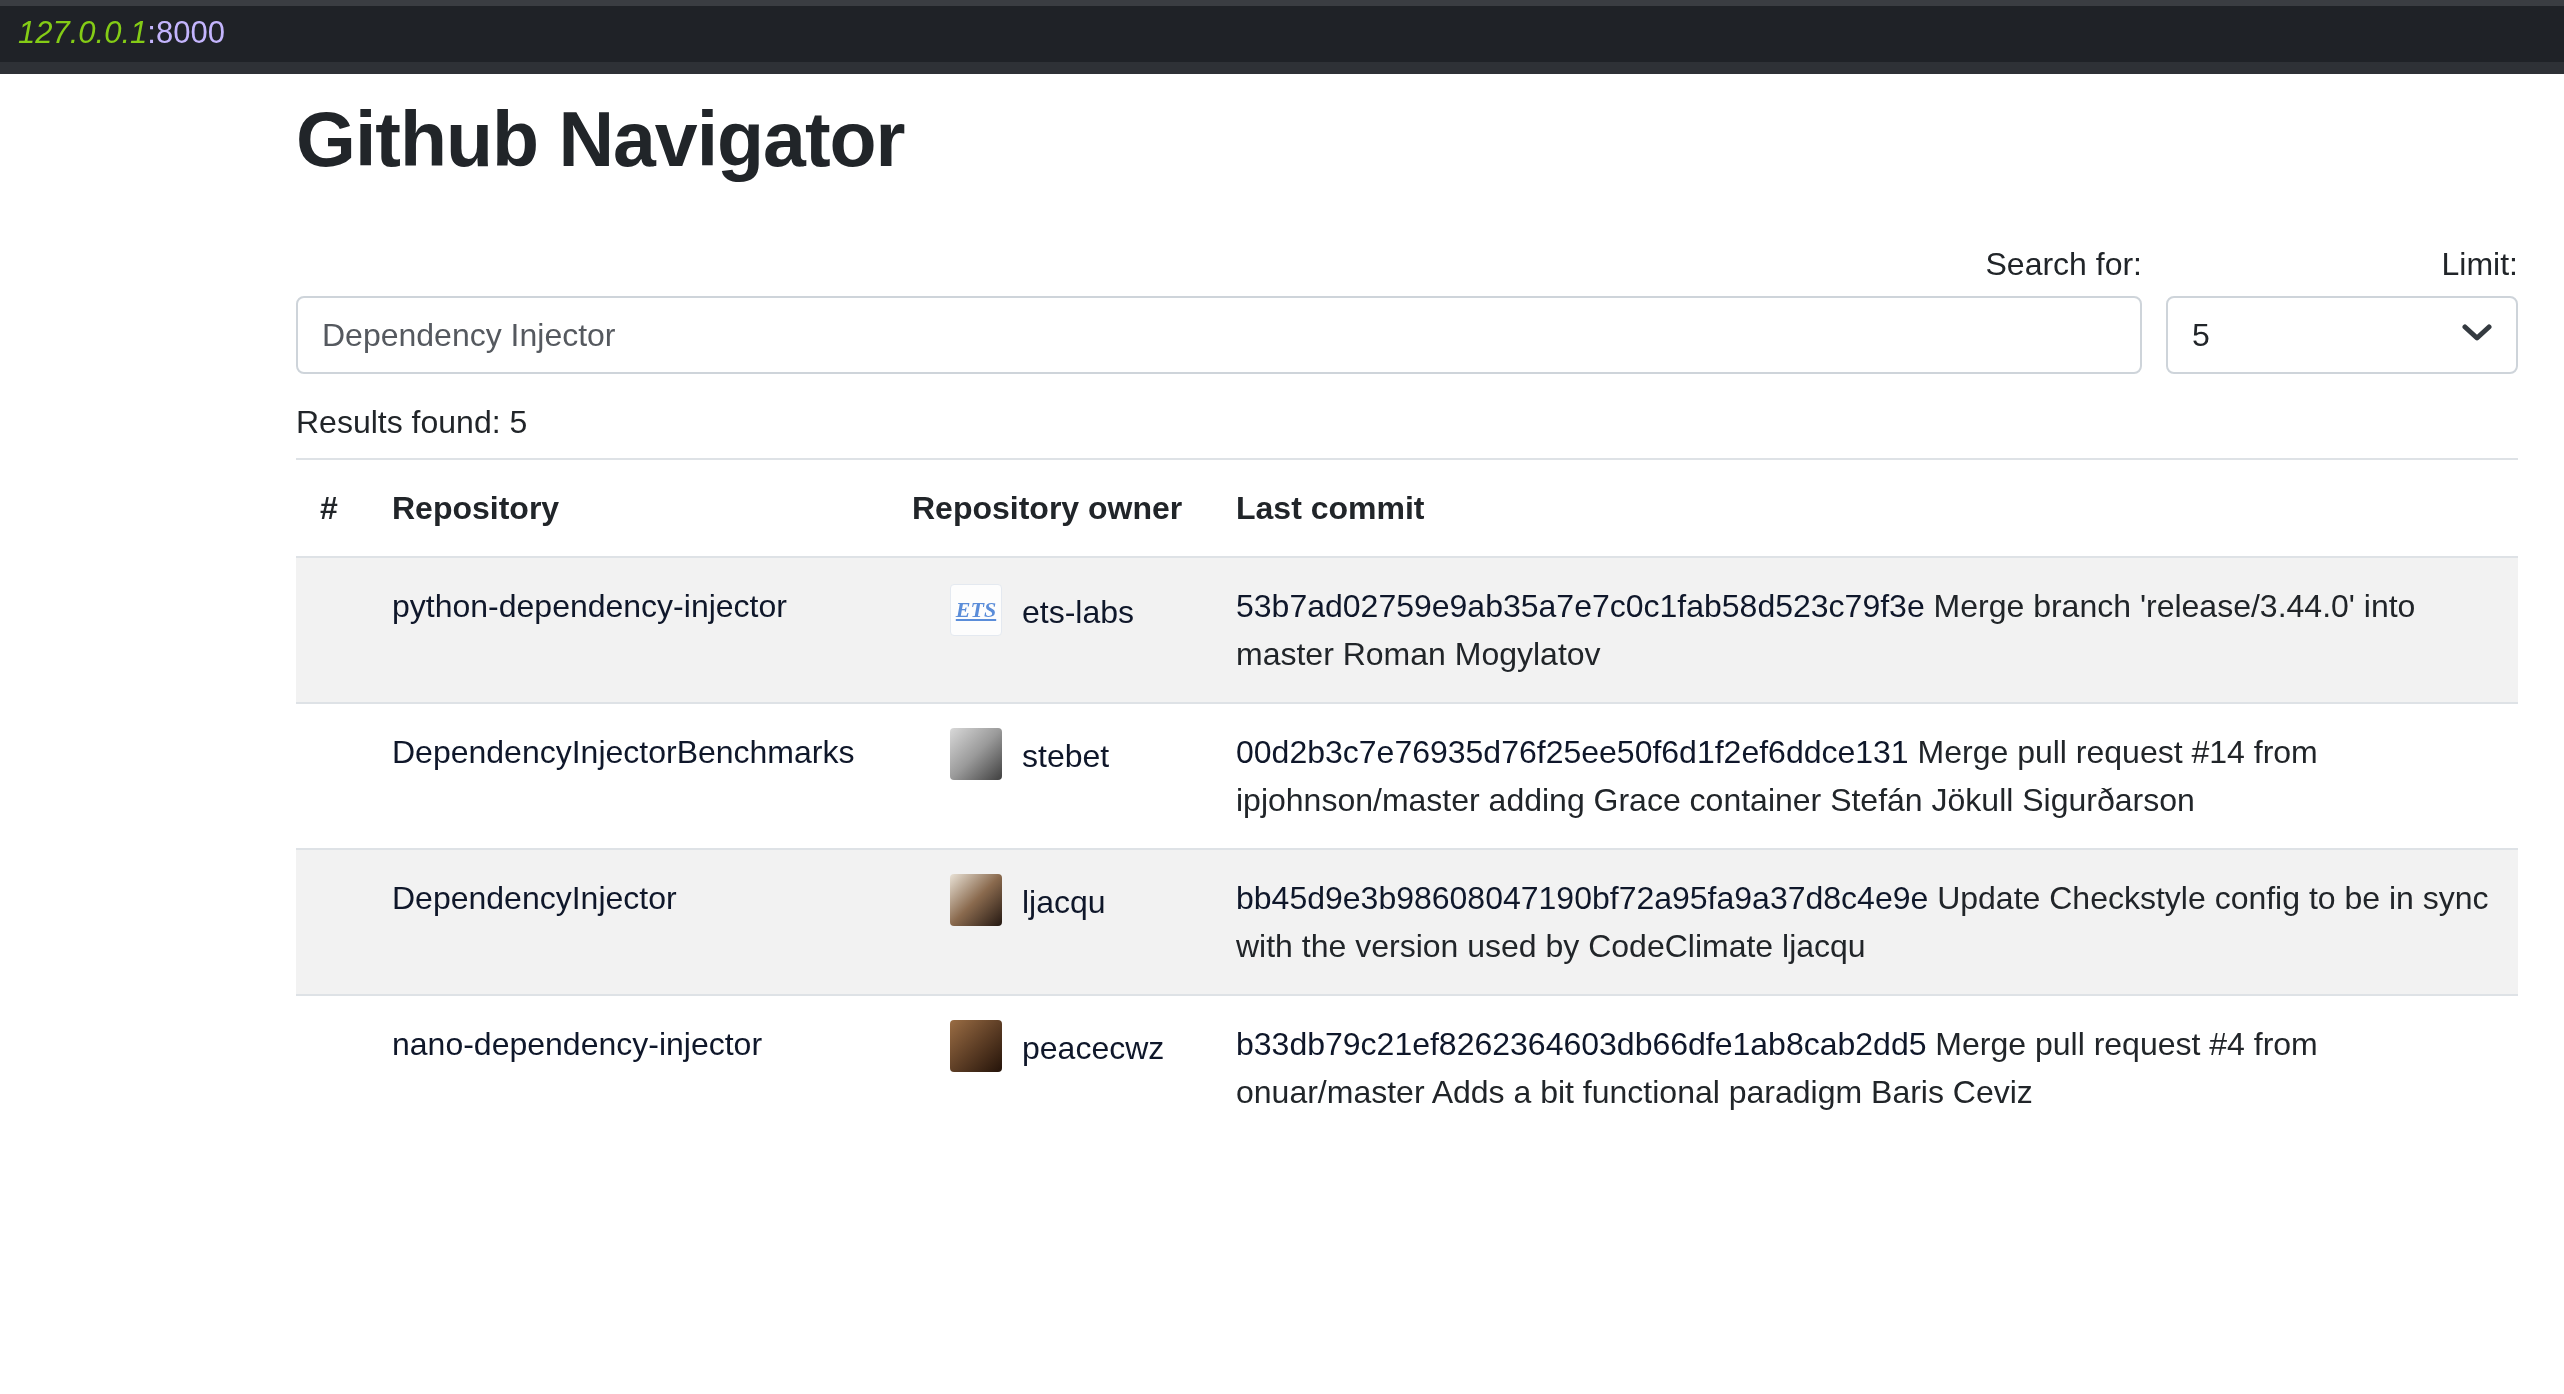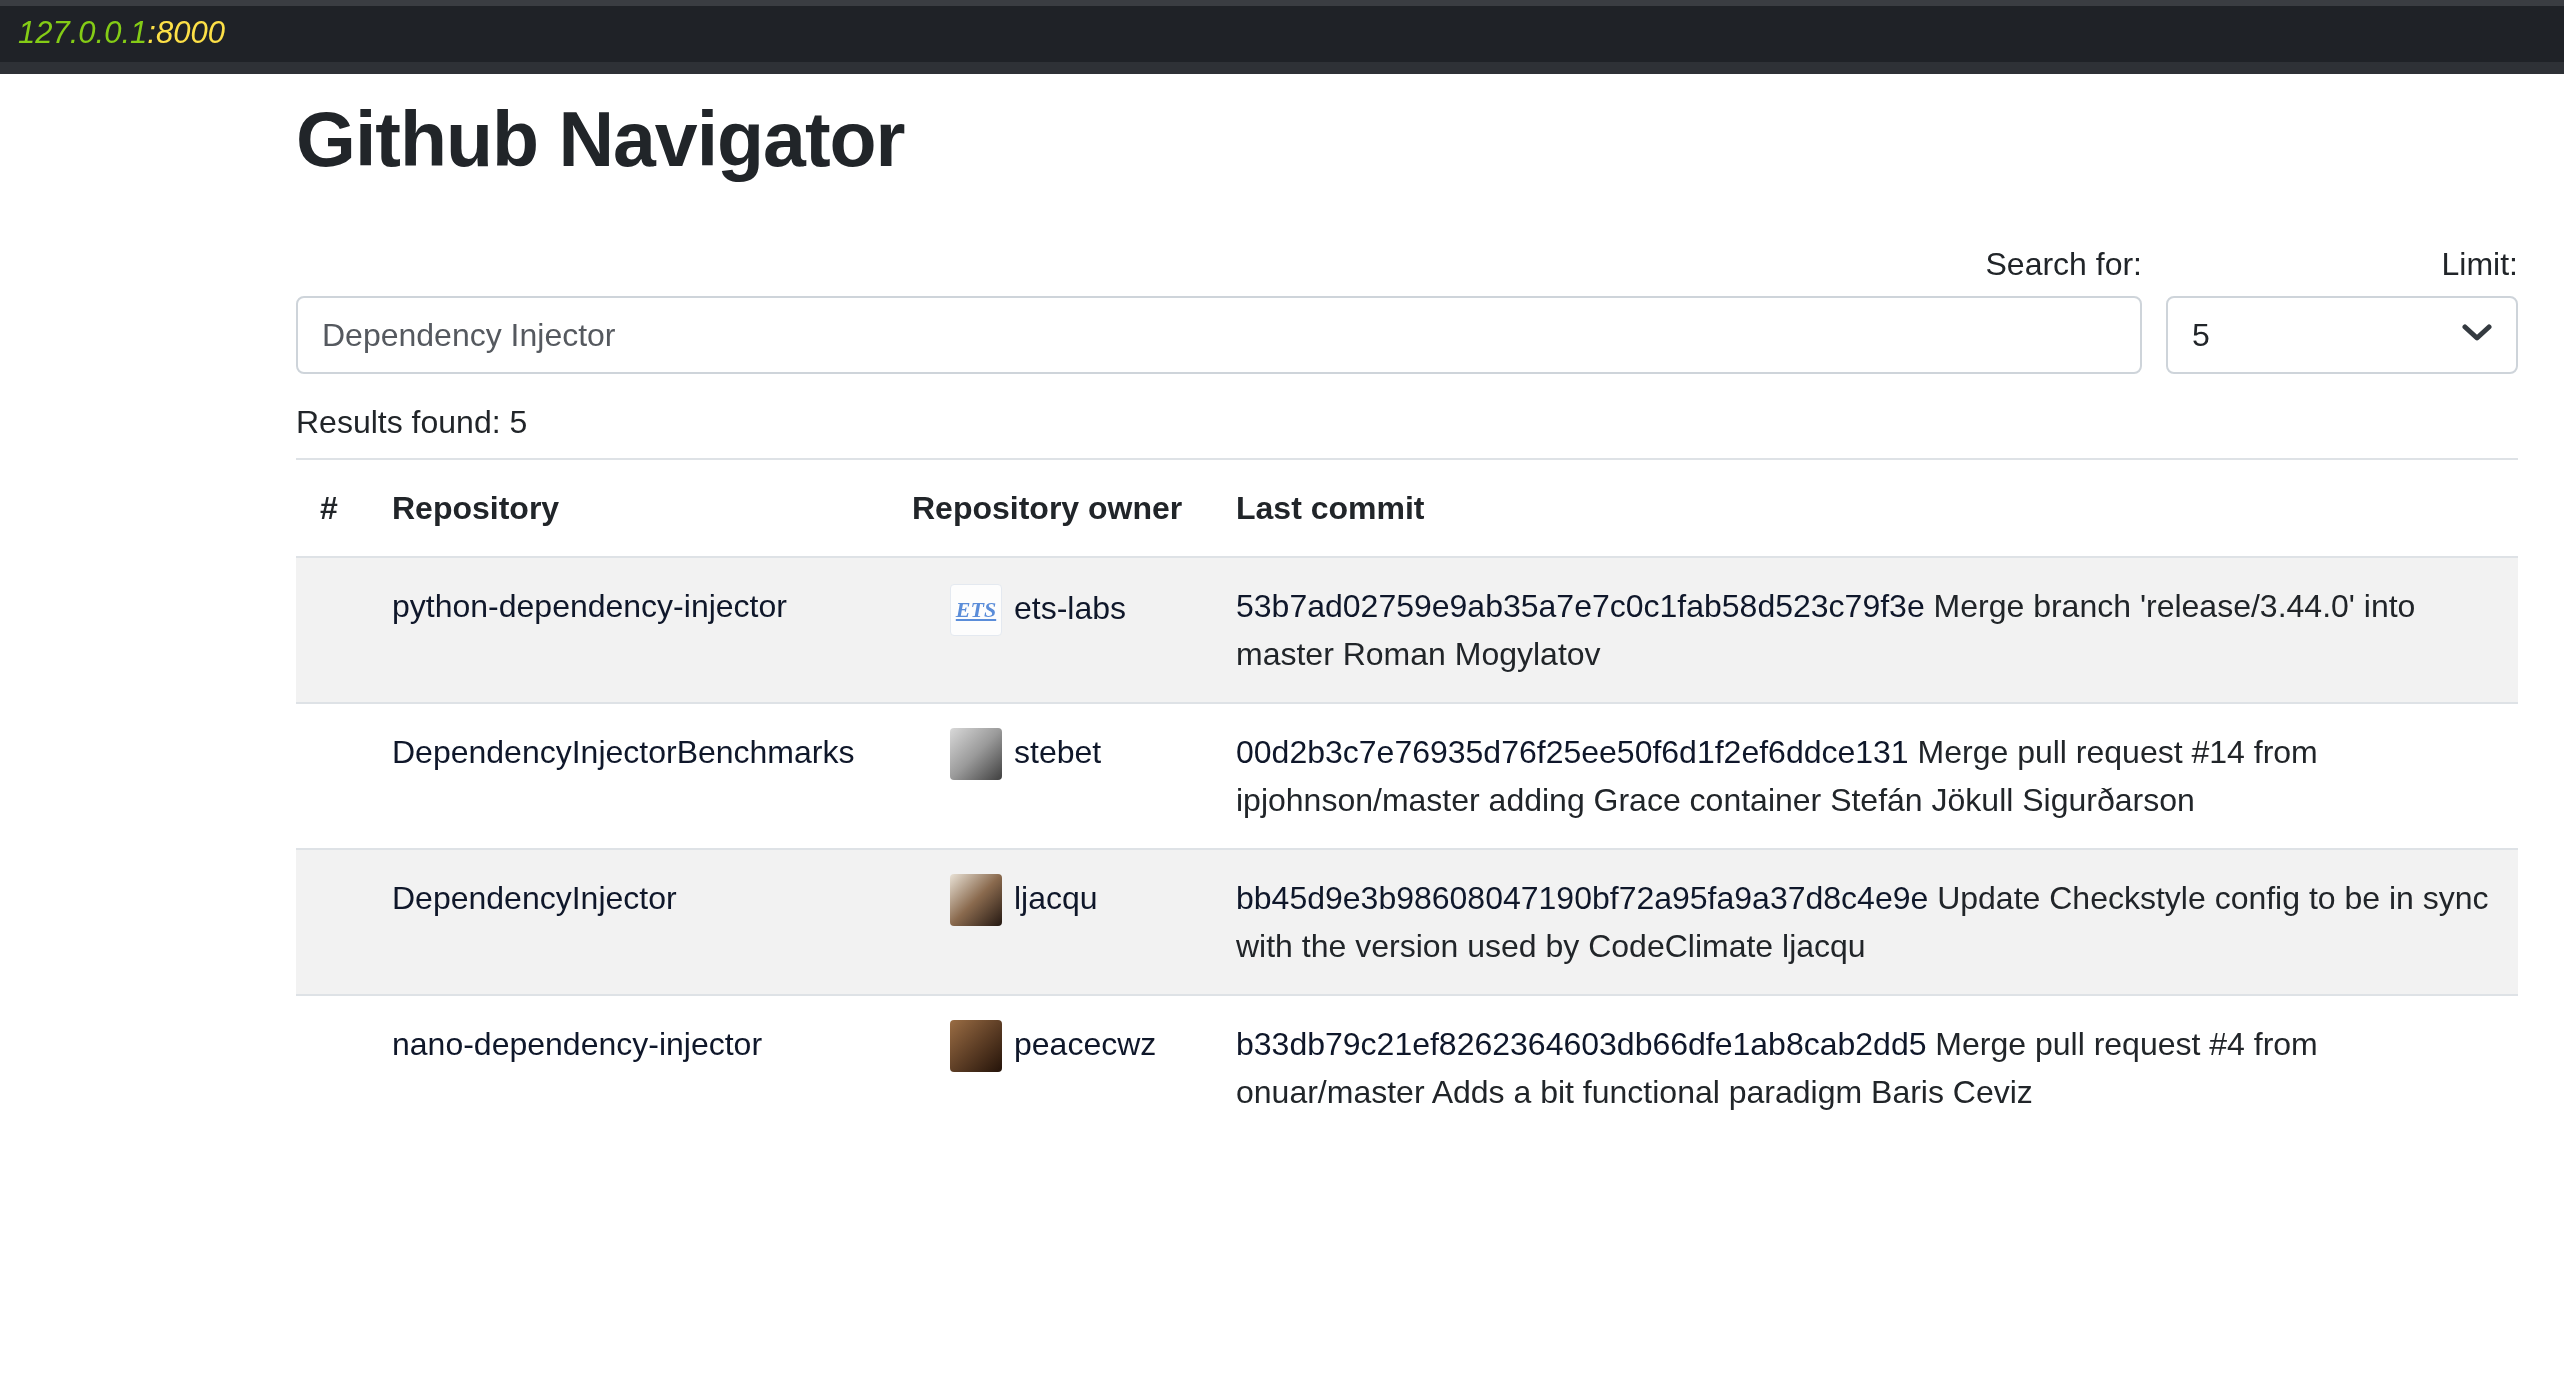--- a/index.html
+++ b/index.html
@@ -11,21 +11,21 @@
     color: #212529;
     overflow: hidden;
   }
 
   
   .browser-bar { position: relative; height: 74px; background: #1f2227; }
   .chrome-top-stripe { position: absolute; top: 0; left: 0; right: 0; height: 6px; background: #3a3d42; }
   .chrome-bottom-stripe { position: absolute; bottom: 0; left: 0; right: 0; height: 12px; background: #2e3136; }
   .address-text { position: absolute; left: 18px; top: 13px; font-size: 31px; line-height: 40px; }
   .address-host { color: #84cc16; font-style: italic; }
-  .address-port { color: #fde047; font-style: italic; }
+  .address-port { color: #c4b5fd; }
 
   
   .container { width: 2222px; margin-left: 296px; }
   h1.page-title { font-size: 77px; line-height: 90px; font-weight: 700; margin: 20px 0 0; letter-spacing: -1px; }
 
   .form-row { display: flex; gap: 24px; margin-top: 56px; }
   .search-group { flex: 1; }
   .limit-group { width: 352px; }
   .field-label { display: block; font-size: 32px; line-height: 48px; margin-bottom: 8px; text-align: right; }
 
@@ -50,21 +50,21 @@
   .results-table th, .results-table td {
     text-align: left; vertical-align: top;
     padding: 24px; font-size: 32px; line-height: 48px;
     border-top: 2px solid #dee2e6;
   }
   .results-table th { font-weight: 700; }
   .results-table tbody tr:nth-child(odd) { background: #f2f2f2; }
   a.link { color: #0f172a; text-decoration: none; }
   .commit-message { color: #212529; }
 
-  .owner-cell-inner { display: inline-flex; align-items: flex-start; gap: 12px; padding-left: 38px; }
+  .owner-cell-inner { display: inline-flex; align-items: flex-end; gap: 20px; padding-left: 38px; }
   .avatar {
     width: 52px; height: 52px; flex: none; border-radius: 4px;
     background: #ccc; overflow: hidden;
   }
   .avatar-text {
     display: flex; align-items: center; justify-content: center;
     font-size: 22px; font-weight: 700; font-style: italic;
     text-decoration: underline; border: 1px solid #e4e9f0;
     font-family: "Liberation Serif", serif;
   }

